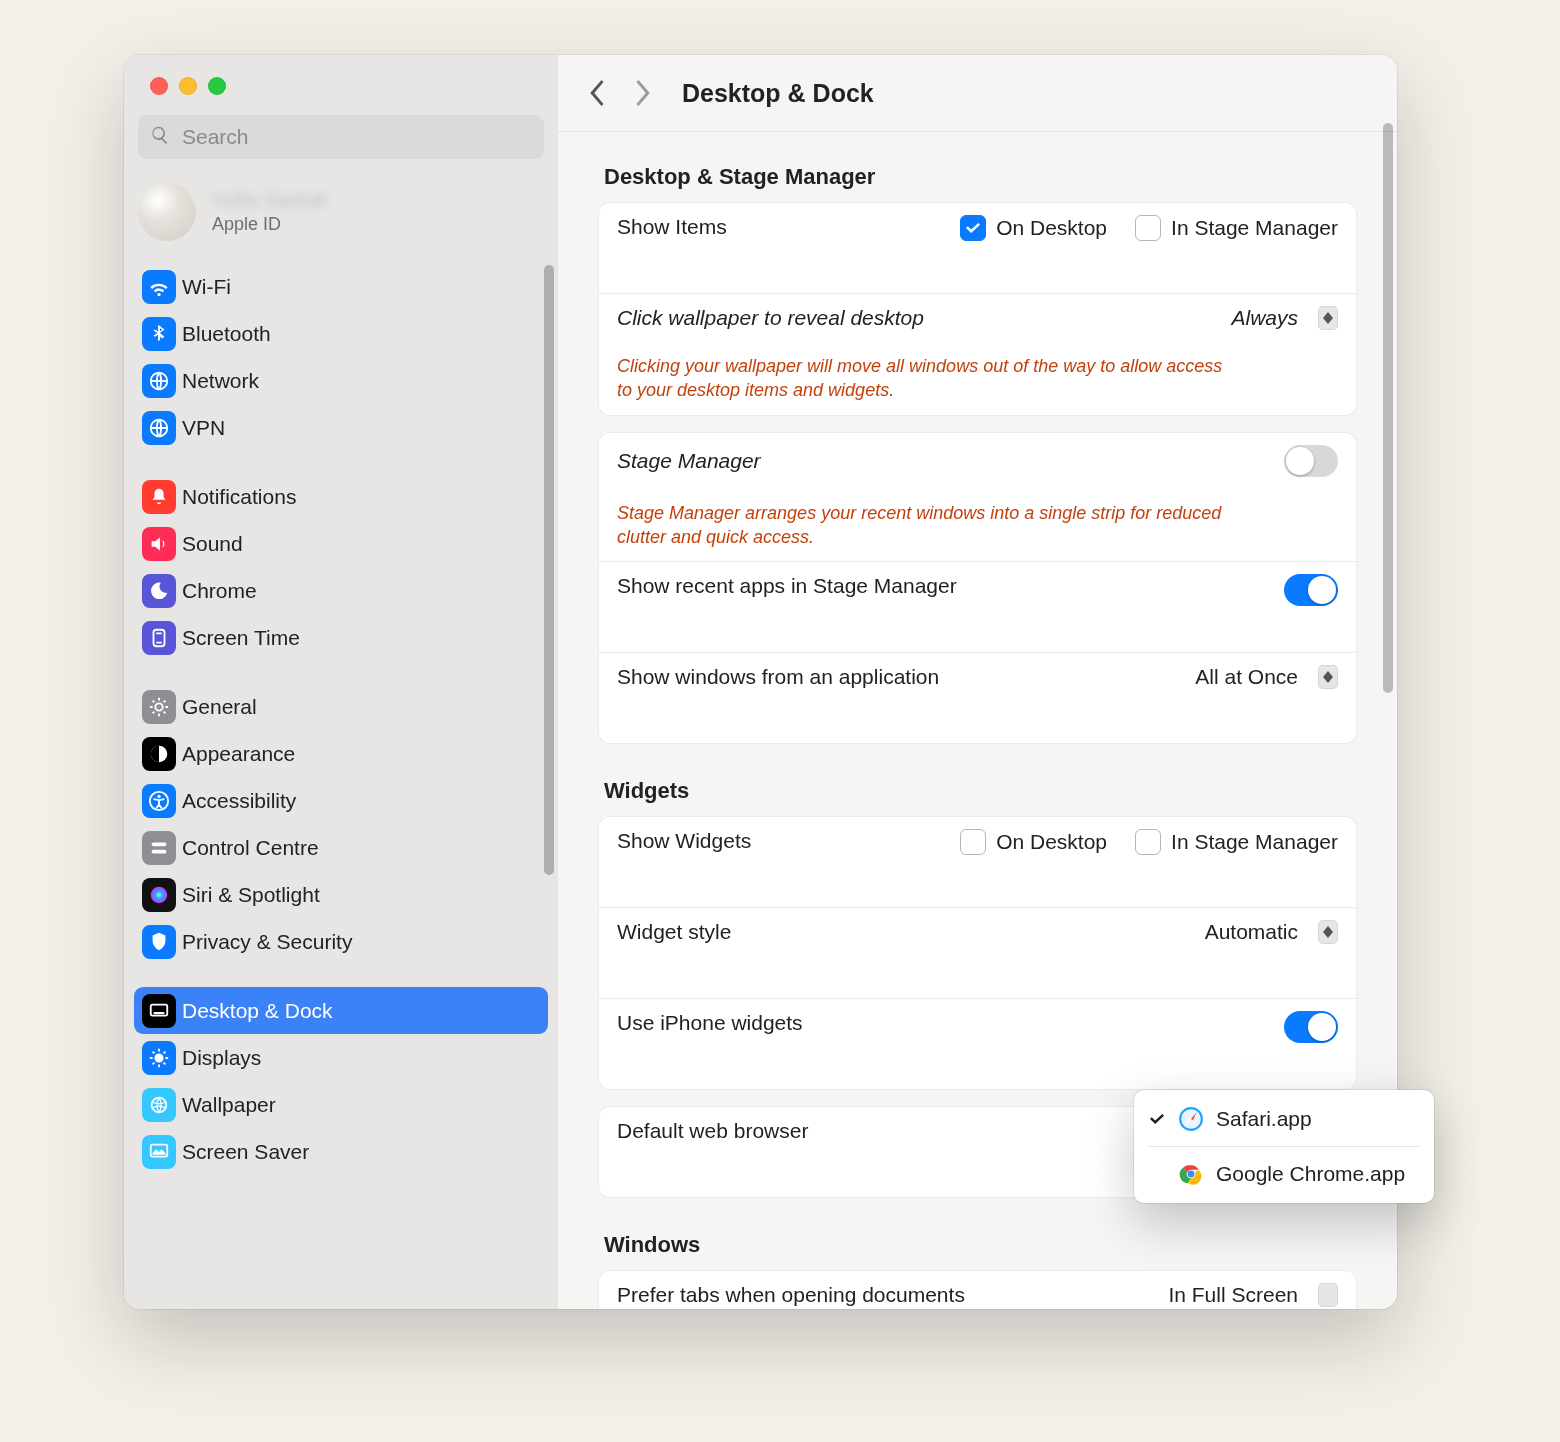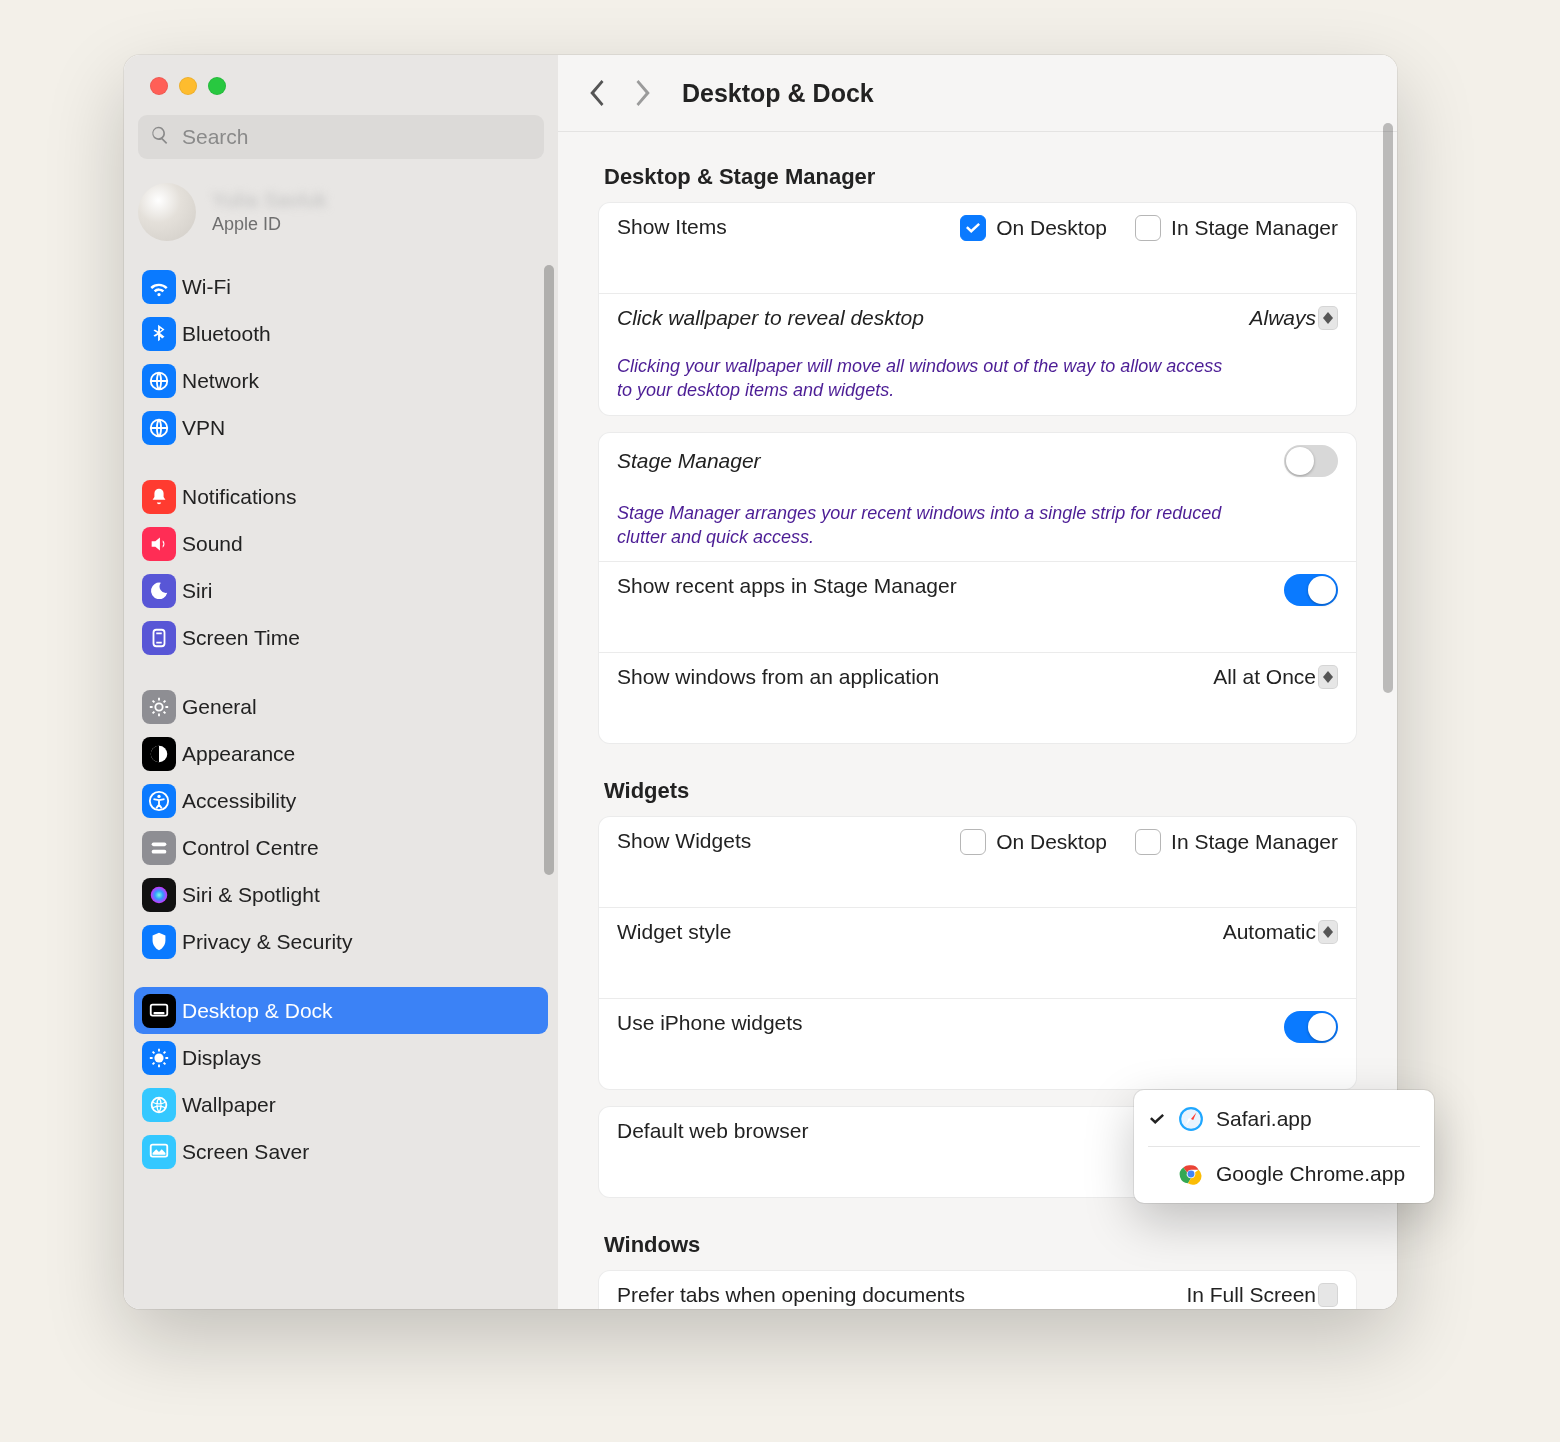--- a/index.html
+++ b/index.html
@@ -36,30 +36,30 @@
   .nav-btn svg{width:16px;height:26px;}
   .nav-btn.enabled{color:#555;}
   .header-title{font-size:25px;font-weight:700;color:#222;margin-left:8px;}
   .main{flex:1;overflow:auto;padding:0 0 0 0;position:relative;}
   .main-inner{padding:32px 40px 0 40px;}
   .sec-title{font-size:22px;font-weight:700;color:#222;margin:0 0 12px 6px;}
   .card{background:#fff;border:1px solid rgba(0,0,0,.08);border-radius:12px;margin-bottom:34px;}
   .row{display:flex;align-items:flex-start;min-height:66px;padding:12px 18px;border-top:1px solid rgba(0,0,0,.08);gap:18px;}
   .row:first-child{border-top:none;}
   .row .label{font-size:21px;color:#222;flex:1;}
-  .row .sub{font-size:18px;color:#4c1d95;margin-top:6px;line-height:1.35;max-width:620px;}
+  .row .sub{font-size:18px;color:#c2410c;margin-top:6px;line-height:1.35;max-width:620px;}
   .row.col{flex-direction:column;align-items:flex-start;font-style:italic;}
   .row .topline{display:flex;align-items:center;width:100%;gap:18px;}
   .checks{display:flex;align-items:center;gap:28px;}
   .chk{display:flex;align-items:center;gap:10px;cursor:pointer;}
   .chk .box{width:24px;height:24px;border-radius:6px;border:1.5px solid #b6b6b6;background:#fff;display:flex;align-items:center;justify-content:center;}
   .chk.on .box{background:#0a7aff;border-color:#0a7aff;}
   .chk.on .box svg{width:16px;height:16px;}
   .chk .txt{font-size:21px;color:#222;}
-  .select{display:flex;align-items:center;gap:2px;font-size:21px;color:#222;cursor:pointer;}
+  .select{display:flex;align-items:center;gap:20px;font-size:21px;color:#222;cursor:pointer;}
   .select .stepper{width:20px;height:24px;background:#e6e6e6;border-radius:5px;display:flex;flex-direction:column;align-items:center;justify-content:center;box-shadow:inset 0 0 0 1px rgba(0,0,0,.07);}
   .select .stepper svg{width:10px;height:6px;fill:#555;}
   .switch{position:relative;width:54px;height:32px;border-radius:16px;background:#d8d8d8;cursor:pointer;transition:.15s;}
   .switch .knob{position:absolute;top:2px;left:2px;width:28px;height:28px;border-radius:50%;background:#fff;box-shadow:0 1px 3px rgba(0,0,0,.3);transition:.15s;}
   .switch.on{background:#0a7aff;}
   .switch.on .knob{left:24px;}
   
   .dropdown{position:absolute;background:#fff;border-radius:10px;box-shadow:0 18px 50px rgba(0,0,0,.22),0 0 0 1px rgba(0,0,0,.08);padding:6px 0;min-width:300px;z-index:50;}
   .dd-sep{height:1px;background:rgba(0,0,0,.1);margin:4px 14px;}
   .dd-item{display:flex;align-items:center;gap:12px;height:46px;padding:0 18px 0 14px;font-size:21px;color:#222;cursor:pointer;}
@@ -201,21 +201,21 @@
                   <defs>
                     <radialGradient id="g-siri">
                       <stop offset="0" stop-color="#7fd"></stop>
                       <stop offset=".5" stop-color="#39f"></stop>
                       <stop offset="1" stop-color="#c3f"></stop>
                     </radialGradient>
                   </defs>
                   <path fill="#fff" d="M14 3a9 9 0 107 11 7 7 0 01-7-11z"></path>
                 </svg>
               </span>
-              <span>Siri</span>
+              <span>Chrome</span>
             </div>
             <div class="side-item">
               <span class="icn" style="background: rgb(88, 86, 214);">
                 <svg viewBox="0 0 24 24">
                   <defs>
                     <radialGradient id="g-siri">
                       <stop offset="0" stop-color="#7fd"></stop>
                       <stop offset=".5" stop-color="#39f"></stop>
                       <stop offset="1" stop-color="#c3f"></stop>
                     </radialGradient>

